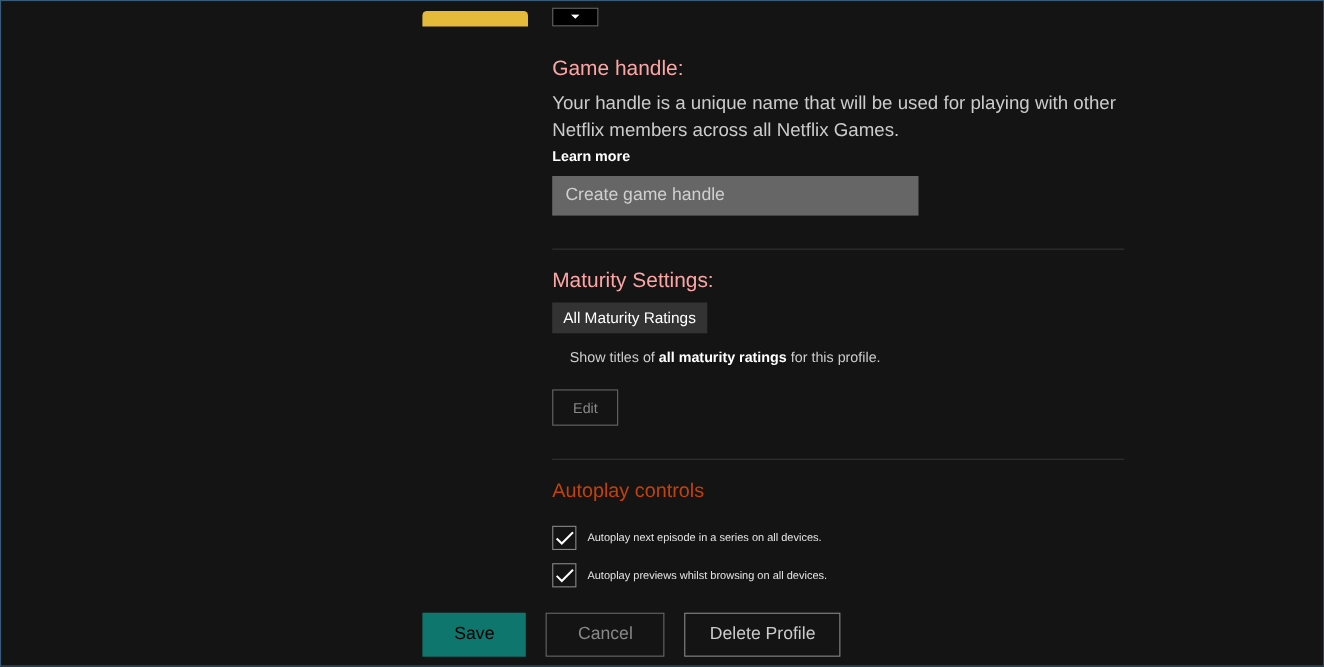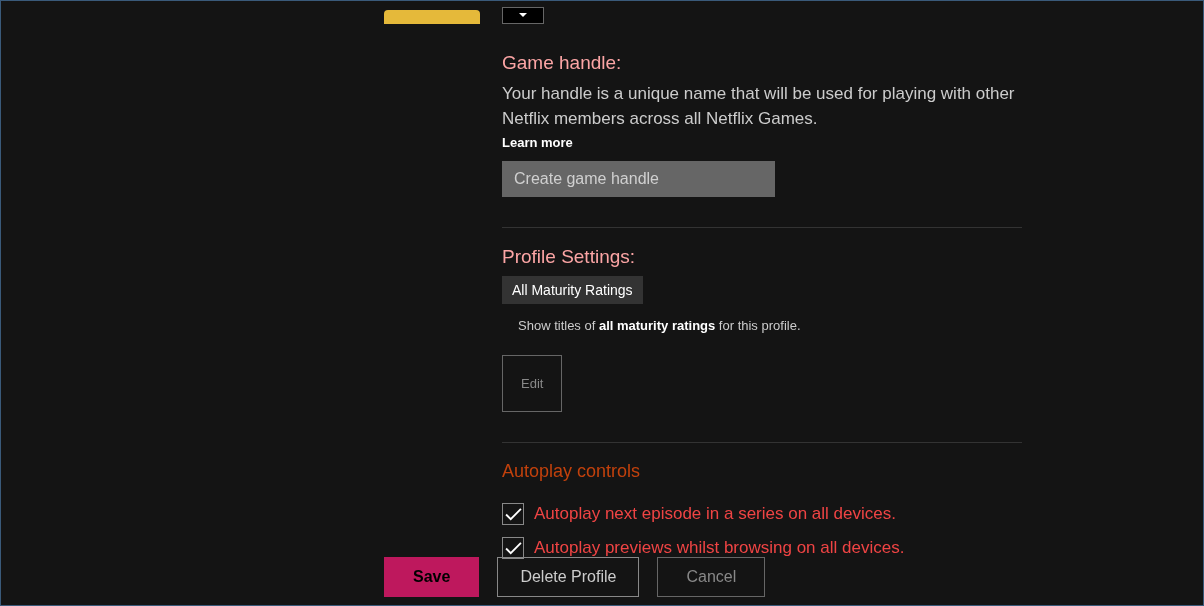--- a/index.html
+++ b/index.html
@@ -69,21 +69,21 @@
     }
     .learn-more {
       font-size: 13px;
       font-weight: 600;
       color: #fff;
       cursor: pointer;
       display: inline-block;
       margin-bottom: 11px;
     }
     .game-handle-input {
-      width: 273px;
+      width: 333px;
       height: 36px;
       background: #666;
       border: none;
       padding: 0 12px;
       font-size: 16px;
       color: #fff;
       outline: none;
     }
     .game-handle-input::placeholder {
       color: #d0d0d0;
@@ -111,21 +111,21 @@
     }
     .maturity-desc b {
       color: #fff;
       font-weight: 600;
     }
     .edit-btn {
       background: transparent;
       border: 1px solid #666;
       color: #888;
       font-size: 13px;
-      padding: 20px 18px;
+      padding: 8px 18px;
       cursor: pointer;
     }
     .autoplay-title {
       font-size: 18px;
       color: #c2410c;
       font-weight: 400;
       margin-bottom: 21px;
     }
     .checkbox-row {
       display: flex;
@@ -144,41 +144,41 @@
       flex-shrink: 0;
     }
     .checkbox svg {
       width: 17px;
       height: 13px;
       stroke: #fff;
       stroke-width: 2;
       fill: none;
     }
     .checkbox-label {
-      font-size: 17px;
-      color: #ef4444;
+      font-size: 10px;
+      color: #e5e5e5;
     }
     .footer {
       position: absolute;
       bottom: 0;
       left: 383px;
       display: flex;
       gap: 18px;
       padding-bottom: 8px;
     }
     .btn {
       padding: 10px 28px;
       font-size: 16px;
       cursor: pointer;
       border: 1px solid transparent;
     }
     .btn-primary {
-      background: #be185d;
+      background: #0f766e;
       color: #000;
-      font-weight: 700;
+      font-weight: 400;
     }
     .btn-secondary {
       background: transparent;
       border: 1px solid #666;
       color: #888;
     }
     .btn-danger {
       background: transparent;
       border: 1px solid #888;
       color: #ccc;
@@ -201,21 +201,21 @@
   <div class="content">
     <h2 class="section-title">Game handle:</h2>
     <p class="description">Your handle is a unique name that will be used for playing with other Netflix members across all Netflix Games.</p>
     <span class="learn-more">Learn more</span>
     <div>
       <input type="text" class="game-handle-input" placeholder="Create game handle" style="">
     </div>
 
     <hr class="divider">
 
-    <h2 class="section-title">Profile Settings:</h2>
+    <h2 class="section-title">Maturity Settings:</h2>
     <div class="badge">All Maturity Ratings</div>
     <p class="maturity-desc">
       <span>Show titles of </span><b>all maturity ratings</b><span> for this profile.</span>
     </p>
     <button class="edit-btn">Edit</button>
 
     <hr class="divider">
 
     <h2 class="autoplay-title">Autoplay controls</h2>
     <div class="checkbox-row">
@@ -232,15 +232,15 @@
             <path d="M1 7 L6 12 L17 1"></path>
           </svg>
       </div>
       <span class="checkbox-label">Autoplay previews whilst browsing on all devices.</span>
     </div>
   </div>
 </div>
 
 <div class="footer">
   <button class="btn btn-primary">Save</button>
+  <button class="btn btn-secondary">Cancel</button>
   <button class="btn btn-danger">Delete Profile</button>
-  <button class="btn btn-secondary">Cancel</button>
 </div>
 
 </body></html>

